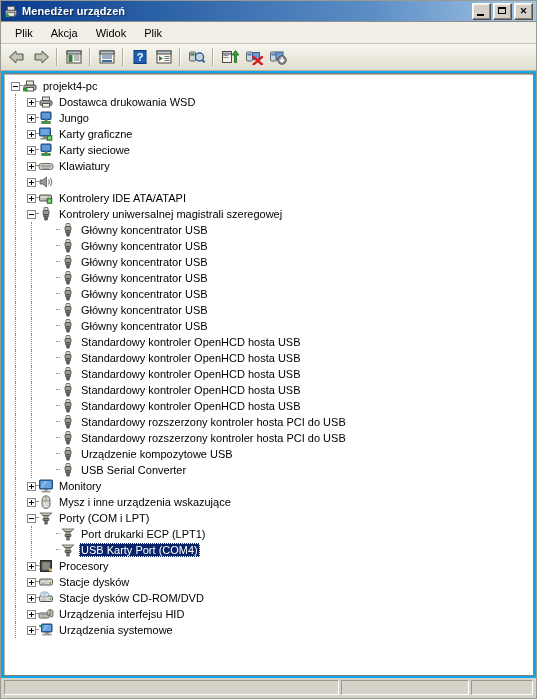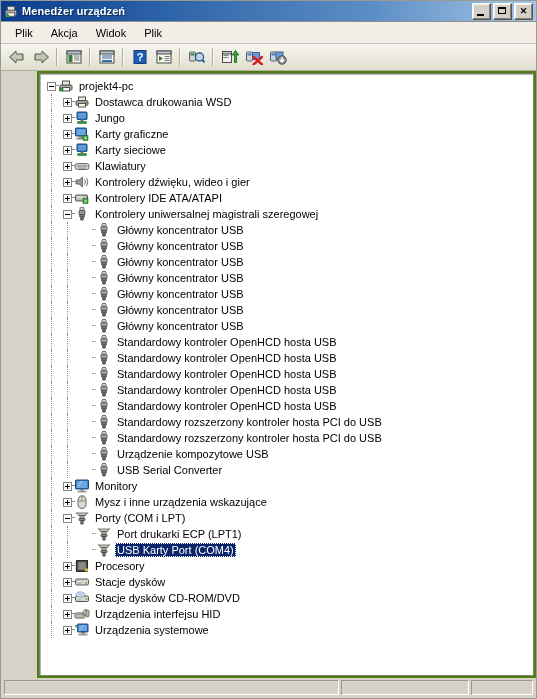--- a/index.html
+++ b/index.html
@@ -121,24 +121,23 @@
     background: #b0aca0;
     margin: 0 3px;
     border-right: 1px solid #fbfaf7;
   }
 
   
   #client {
     flex: 1 1 auto;
     box-sizing: border-box;
     padding: 2px;
-    background: #4d7c0f;
+    background: #0ea5e9;
     overflow: hidden;
     display: flex;
-    margin-left: 36px;
   }
   #tree-pane {
     flex: 1 1 auto;
     background: #ffffff;
     border: 1px solid #7f7f76;
     box-shadow: inset 1px 1px 0 #b8b4a9;
     overflow: hidden;
     padding: 4px 0 0 0;
     box-sizing: border-box;
   }
@@ -438,21 +437,20 @@
         <div class="row">
           <span class="vline" style="left: 11px;"></span>
           <span class="indent" style="width: 23px;"></span>
           <span class="twisty plus"></span>
           <span class="dots" style="width: 2px;"></span>
           <span class="ico"><svg width="16" height="16" viewBox="0 0 16 16">
               <path d="M2 6 L5 6 L8.5 3 L8.5 13 L5 10 L2 10 Z" fill="#9a9a94" stroke="#55554f" stroke-width="0.8" stroke-linejoin="round"></path>
               <path d="M10.5 5.5 Q12.5 8 10.5 10.5" fill="none" stroke="#6a6a64" stroke-width="1"></path>
               <path d="M12.5 4 Q15.2 8 12.5 12" fill="none" stroke="#6a6a64" stroke-width="1"></path>
             </svg></span>
-          <span class="label">Kontrolery dźwięku, wideo i gier</span>
         </div>
         <div class="row">
           <span class="vline" style="left: 11px;"></span>
           <span class="indent" style="width: 23px;"></span>
           <span class="twisty plus"></span>
           <span class="dots" style="width: 2px;"></span>
           <span class="ico"><svg width="16" height="16" viewBox="0 0 16 16">
               <rect x="1.5" y="5" width="12" height="6" rx="1" fill="#b9bcb4" stroke="#55554f"></rect>
               <rect x="2.5" y="6.2" width="7" height="2" fill="#dedcd4"></rect>
               <rect x="9" y="8.5" width="5" height="5" fill="#3a9b3a" stroke="#1d6a1d" stroke-width="0.6"></rect>

